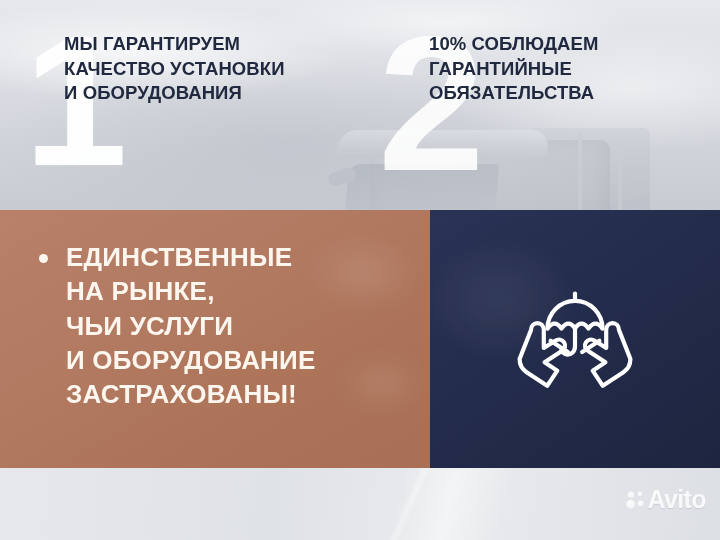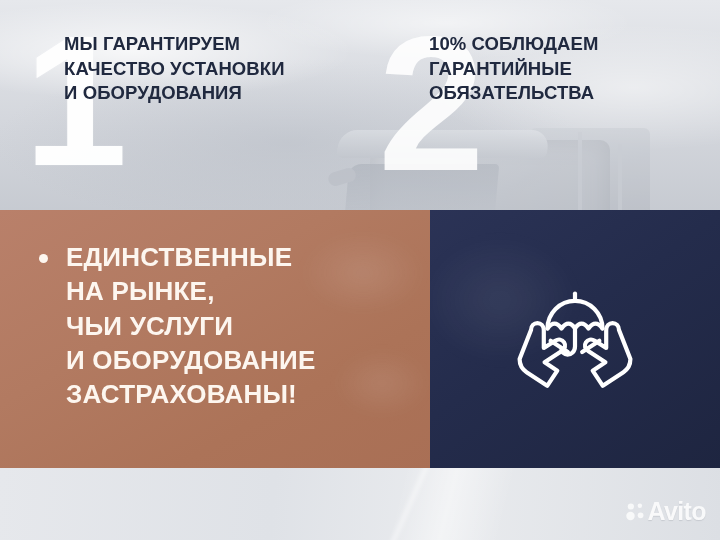--- a/index.html
+++ b/index.html
@@ -213,21 +213,21 @@
     top: 50%;
     transform: translate(-50%, -50%);
     width: 128px;
     height: 122px;
   }
   .icon-wrap svg { display: block; width: 100%; height: 100%; }
 
   
   .avito {
     position: absolute;
-    right: 14px; bottom: 16px;
+    right: 14px; bottom: 28px;
     display: flex;
     align-items: center;
     gap: 0;
     opacity: 0.82;
     text-align: right;
   }
   .avito-mark { width: 22px; height: 22px; display: block; }
   .avito-text {
     color: #ffffff;
     font-size: 25px;

